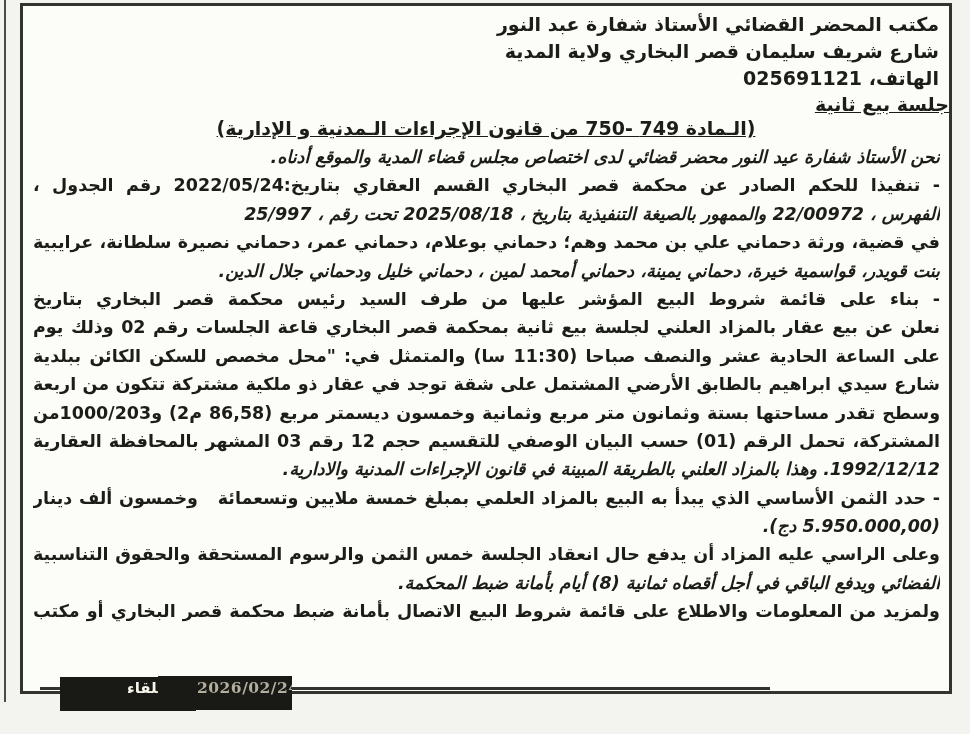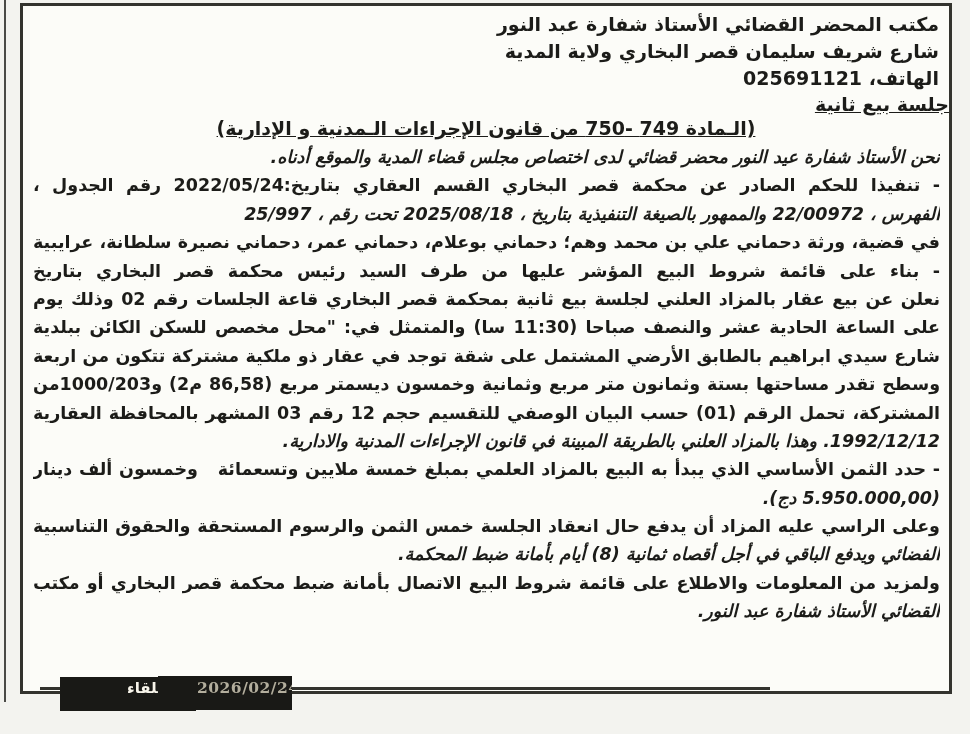--- a/index.html
+++ b/index.html
@@ -54,32 +54,32 @@
   <div class="titles">
     <div class="title-session">جلسة بيع ثانية</div>
     <div class="title-article">(الـمادة 749 -750 من قانون الإجراءات الـمدنية و الإدارية)</div>
   </div>
 
   <div class="doc-body">
       <div class="line right">نحن الأستاذ شفارة عيد النور محضر قضائي لدى اختصاص مجلس قضاء المدية والموقع أدناه.</div>
       <div class="line justify">- تنفيذا للحكم الصادر عن محكمة قصر البخاري القسم العقاري بتاريخ:2022/05/24 رقم الجدول ، 22/00141 رقم</div>
       <div class="line right">الفهرس ، 22/00972 والممهور بالصيغة التنفيذية بتاريخ ، 2025/08/18 تحت رقم ، 25/997</div>
       <div class="line justify">في قضية، ورثة دحماني علي بن محمد وهم؛ دحماني بوعلام، دحماني عمر، دحماني نصيرة سلطانة، عرايبية مباركة</div>
+      <div class="line right">بنت قويدر، قواسمية خيرة، دحماني يمينة، دحماني أمحمد لمين ، دحماني خليل ودحماني جلال الدين.</div>
       <div class="line justify">- بناء على قائمة شروط البيع المؤشر عليها من طرف السيد رئيس محكمة قصر البخاري بتاريخ 2025/11/23</div>
       <div class="line justify">نعلن عن بيع عقار بالمزاد العلني لجلسة بيع ثانية بمحكمة قصر البخاري قاعة الجلسات رقم 02 وذلك يوم 2026/03/11</div>
       <div class="line justify">على الساعة الحادية عشر والنصف صباحا (11:30 سا) والمتمثل في: "محل مخصص للسكن الكائن ببلدية قصر البخاري</div>
       <div class="line justify">شارع سيدي ابراهيم بالطابق الأرضي المشتمل على شقة توجد في عقار ذو ملكية مشتركة تتكون من اربعة غرف و مطبخ</div>
       <div class="line justify">وسطح تقدر مساحتها بستة وثمانون متر مربع وثمانية وخمسون ديسمتر مربع (86,58 م2) و1000/203من الأجزاء</div>
       <div class="line justify">المشتركة، تحمل الرقم (01) حسب البيان الوصفي للتقسيم حجم 12 رقم 03 المشهر بالمحافظة العقارية بالمدية بتاريخ</div>
       <div class="line right">1992/12/12. وهذا بالمزاد العلني بالطريقة المبينة في قانون الإجراءات المدنية والادارية.</div>
       <div class="line justify">- حدد الثمن الأساسي الذي يبدأ به البيع بالمزاد العلمي بمبلغ خمسة ملايين وتسعمائة &nbsp; وخمسون ألف دينار جزائري</div>
       <div class="line right">(5.950.000,00 دج).</div>
       <div class="line justify">وعلى الراسي عليه المزاد أن يدفع حال انعقاد الجلسة خمس الثمن والرسوم المستحقة والحقوق التناسبية للمحضر</div>
       <div class="line right">الفضائي ويدفع الباقي في أجل أقصاه ثمانية (8) أيام بأمانة ضبط المحكمة.</div>
       <div class="line justify">ولمزيد من المعلومات والاطلاع على قائمة شروط البيع الاتصال بأمانة ضبط محكمة قصر البخاري أو مكتب المحضر</div>
-      <div class="line right">القضائي الأستاذ شفارة عبد النور.</div>
     </div>
 
 </div>
 
 <div class="bottom-rule"></div>
 <div class="stamp stamp-label">اللقاء</div>
 <div class="stamp stamp-date">2026/02/24</div>
 
 </body></html>

